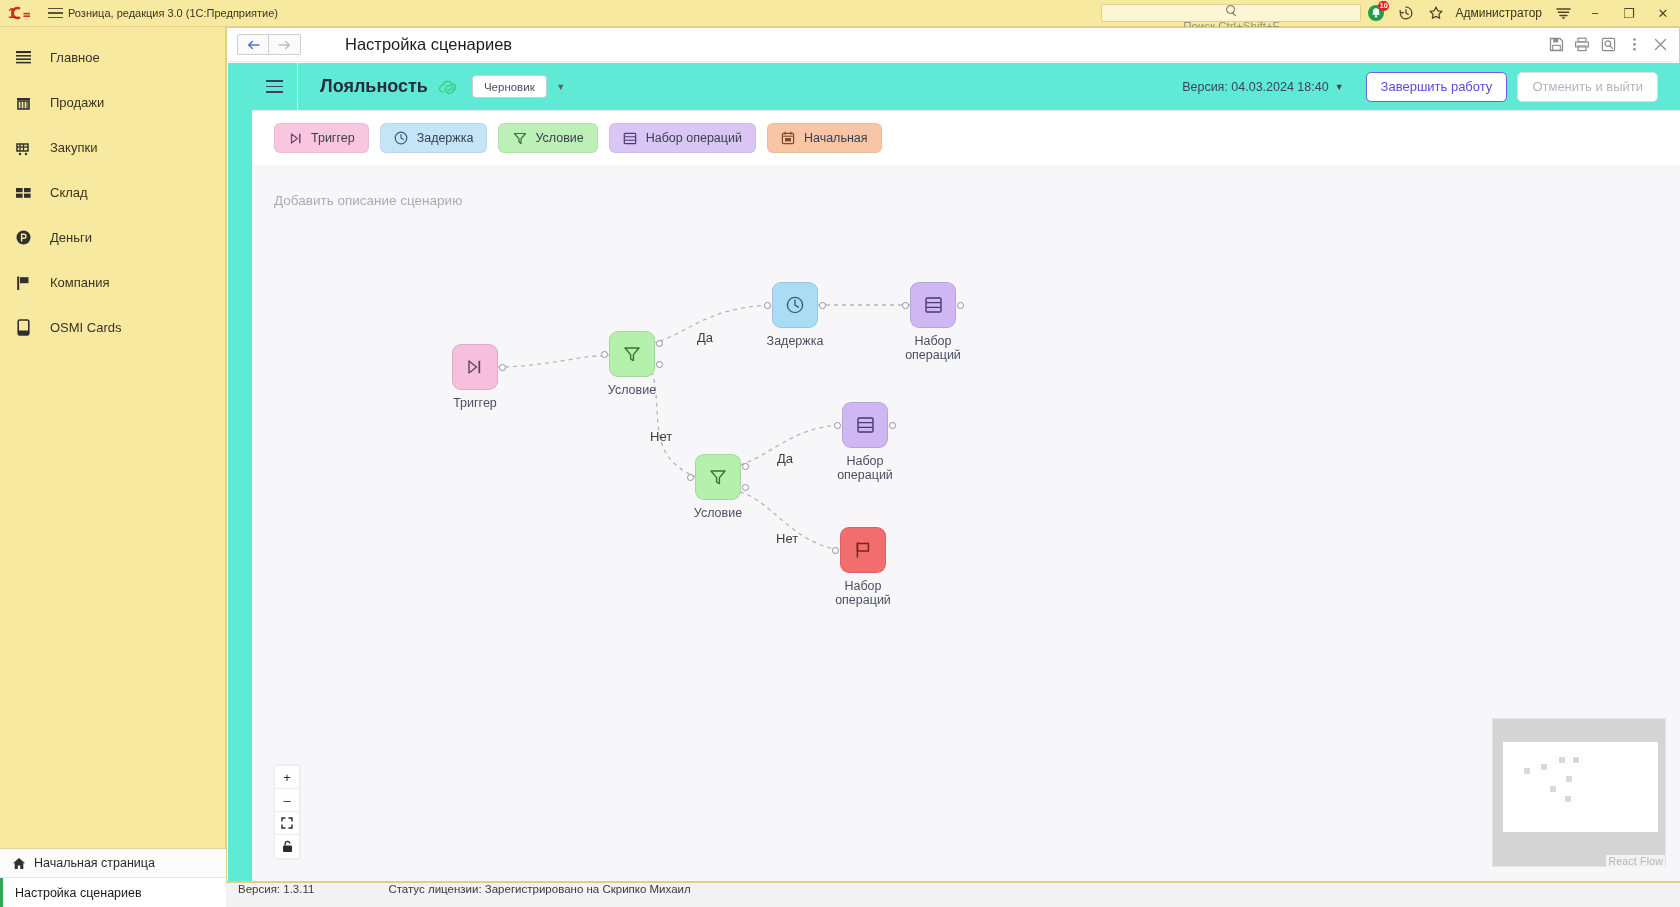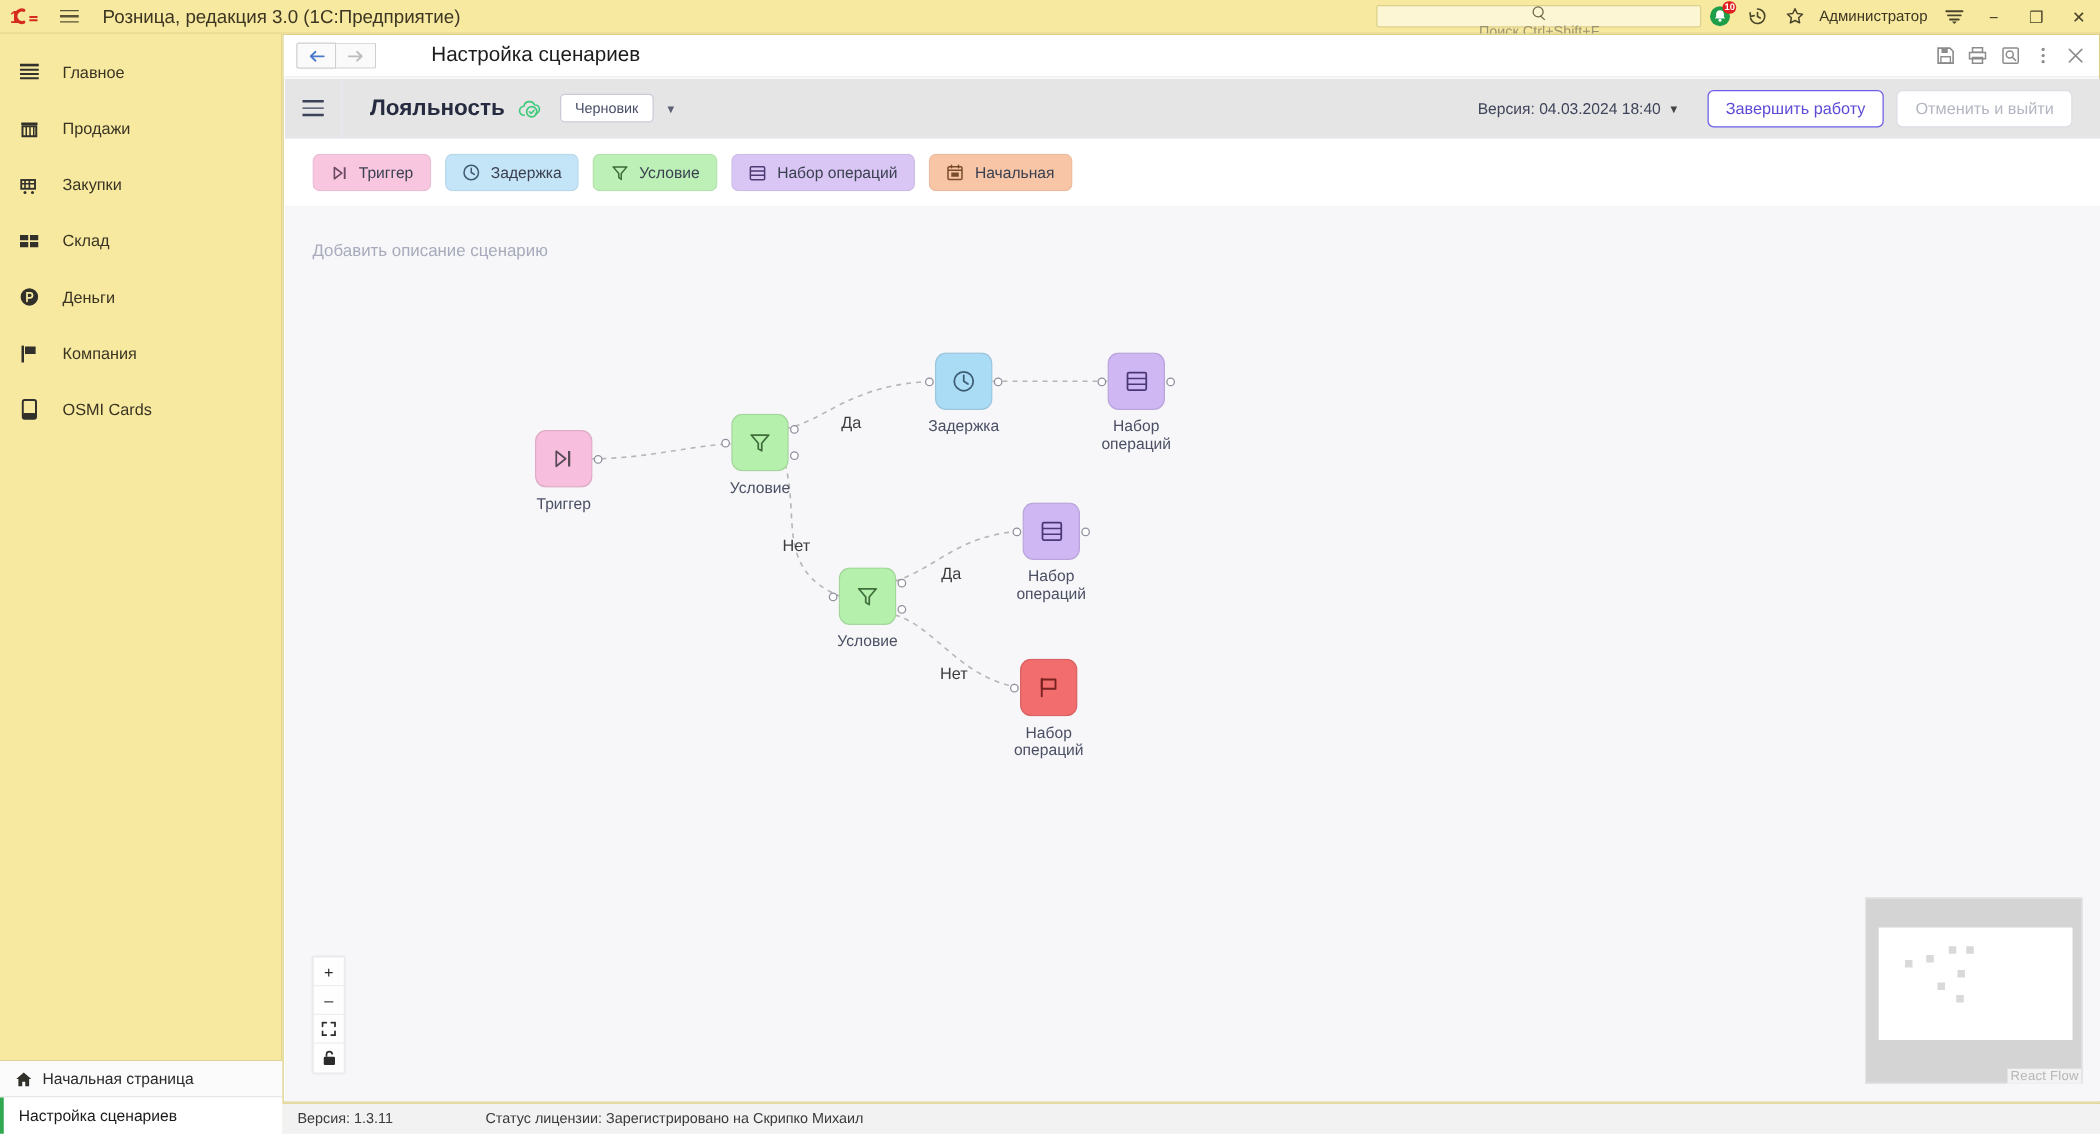--- a/index.html
+++ b/index.html
@@ -19,21 +19,21 @@
     display: flex; align-items: center;
     border-bottom: 1px solid #e3d489;
   }
   #logo-1c {
     width: 34px; margin-left: 8px; display: flex; align-items: center;
     color: #d52b1e; font-weight: bold; font-size: 15px; letter-spacing: -1px;
   }
   #logo-1c svg { display: block; }
   .tb-burger { width: 26px; display: flex; flex-direction: column; gap: 3px; align-items: center; cursor: pointer; }
   .tb-burger i { display: block; width: 15px; height: 1.6px; background: #5a5338; }
-  #tb-title { margin-left: 14px; font-size: 15px; color: #3c3622; white-space: nowrap; }
+  #tb-title { margin-left: 0; font-size: 11px; color: #3c3622; white-space: nowrap; }
   #tb-spacer { flex: 1; }
   #tb-search {
     width: 260px; height: 18px; background: #fdf6d4;
     border: 1px solid #ddd08a; border-radius: 2px;
     display: flex; align-items: center; padding: 0 5px; gap: 4px; flex-direction: column;
   }
   #tb-search .mag { width: 11px; height: 11px; position: relative; flex: none; }
   #tb-search .mag::before {
     content: ""; position: absolute; left: 0; top: 0;
     width: 7px; height: 7px; border: 1.4px solid #6d6647; border-radius: 50%;
@@ -102,22 +102,22 @@
   #doc-title { margin-left: 44px; font-size: 16.5px; color: #1d1d1d; white-space: nowrap; }
   #doc-tb-spacer { flex: 1; }
   .doc-ico {
     width: 26px; height: 26px; display: flex; align-items: center; justify-content: center;
     cursor: pointer; color: #7d7d7d;
   }
 
   
   #appframe {
     position: absolute; left: 1px; top: 35px;
-    width: 1452px; height: 818px; background: #e5e5e5;
-    display: flex; flex-direction: column;
+    width: 1452px; height: 818px; background: #5eead4;
+    display: flex; flex-direction: column; padding-left: 24px;
   }
   #app-header {
     height: 48px; display: flex; align-items: center;
     border-bottom: 1px solid #e8e9ef; flex: none;
   }
   #app-burger {
     width: 46px; display: flex; flex-direction: column; gap: 4px;
     align-items: center; justify-content: center; cursor: pointer; flex: none;
     border-right: 1px solid #e8e9ef; height: 48px;
   }
@@ -217,21 +217,21 @@
   #minimap-attr {
     position: absolute; right: 0; bottom: -1px;
     font-size: 10.5px; color: #b6b6b6; background: #f2f2f2;
     padding: 0 2px; letter-spacing: .2px;
   }
 
   
   #statusbar {
     position: absolute; left: 226px; bottom: 0; width: 1454px; height: 25px;
     background: #f2f2f2; border-top: 1px solid #ddd083;
-    display: flex; align-items: center; font-size: 11.5px; color: #3a3a3a;
+    display: flex; align-items: flex-start; font-size: 11.5px; color: #3a3a3a;
   }
   #st-version { margin-left: 12px; white-space: nowrap; }
   #st-license { margin-left: 74px; white-space: nowrap; }
 </style>
 </head>
 <body>
 
 <div id="titlebar">
   <div id="logo-1c">
     <svg width="28" height="16" viewBox="0 0 28 16">

